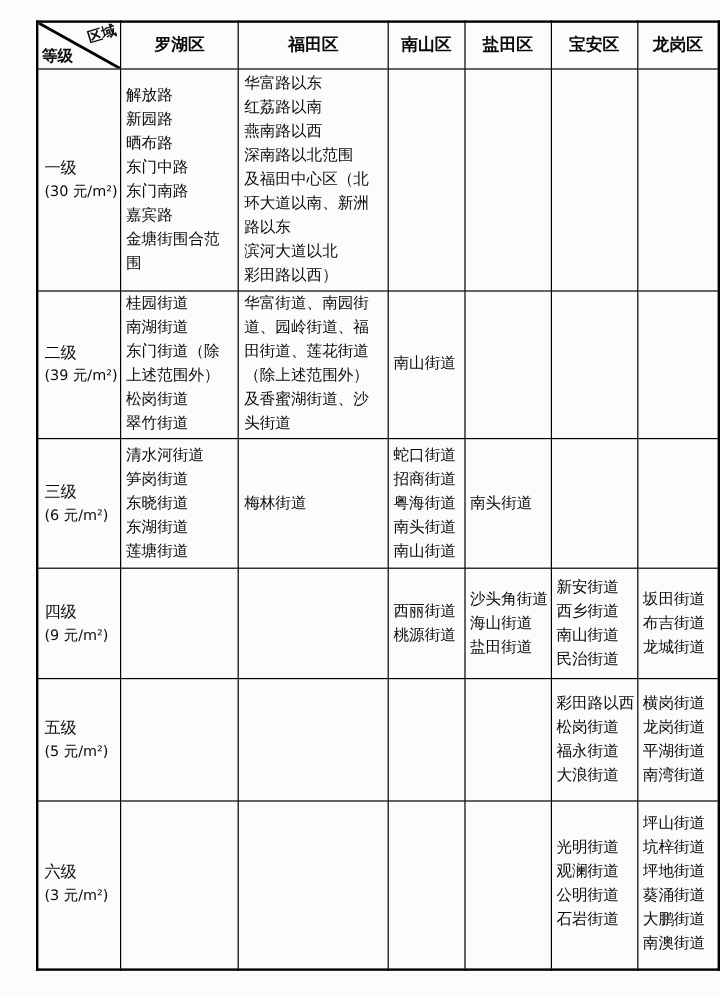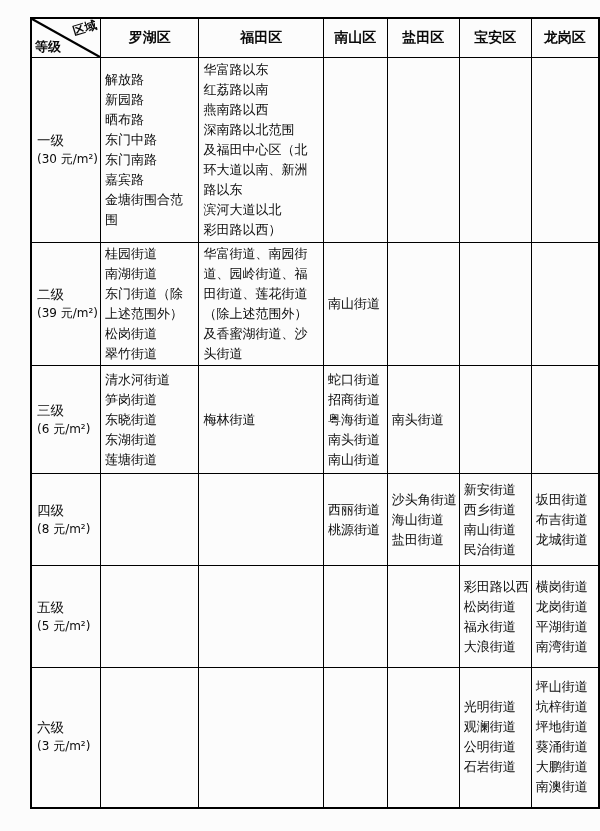--- a/index.html
+++ b/index.html
@@ -157,21 +157,21 @@
 粤海街道
 南头街道
 南山街道</td>
         <td class="cell">南头街道</td>
         <td class="cell"></td>
         <td class="cell"></td>
       </tr>
       <tr class="r4">
         <th class="level">
           <div class="lv">四级</div>
-          <div class="rate">(8 元/m²)</div>
+          <div class="rate">(9 元/m²)</div>
         </th>
         <td class="cell"></td>
         <td class="cell"></td>
         <td class="cell">西丽街道
 桃源街道</td>
         <td class="cell">沙头角街道
 海山街道
 盐田街道</td>
         <td class="cell">新安街道
 西乡街道

